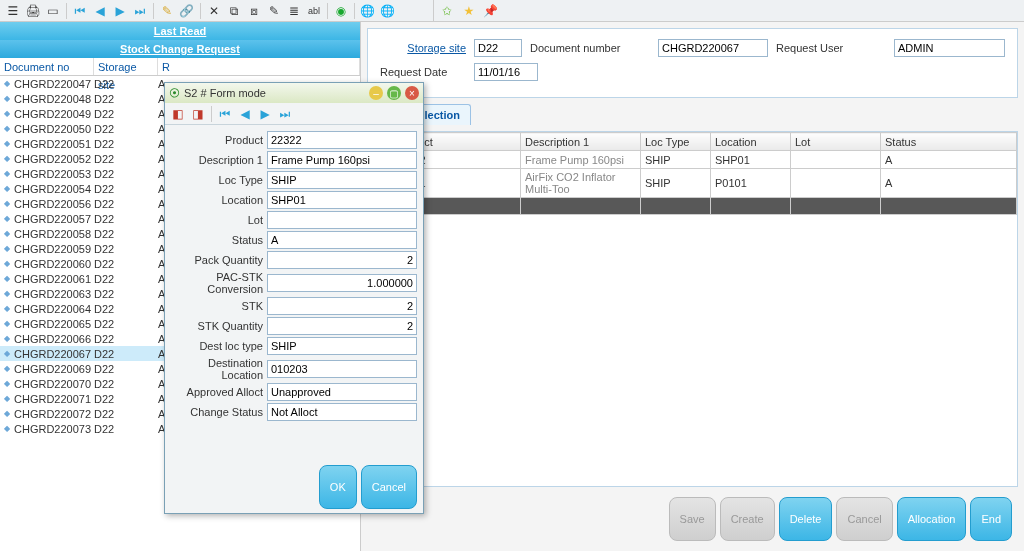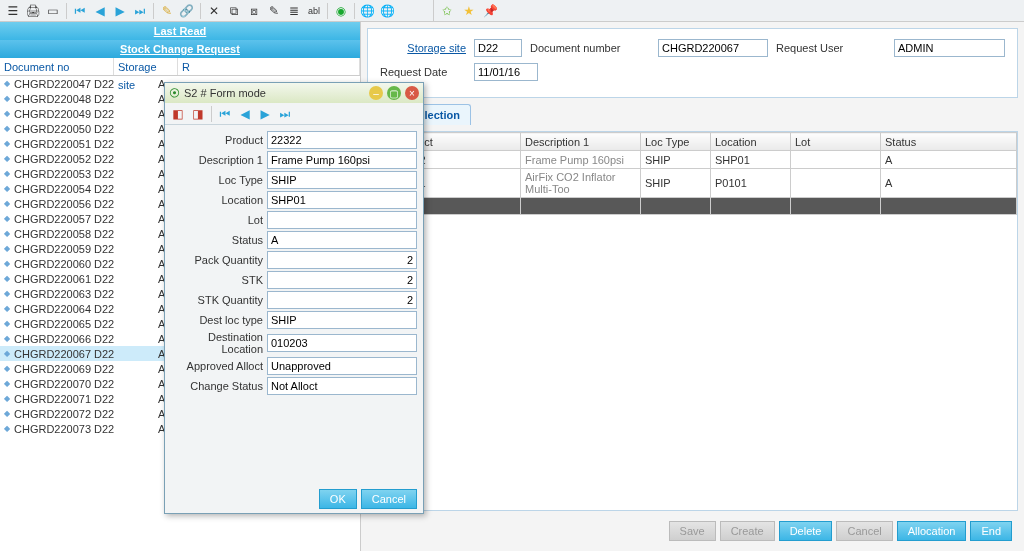--- a/index.html
+++ b/index.html
@@ -12,21 +12,21 @@
   .sep { width:1px; height:16px; background:#ccc; margin:0 2px;}
   .breadcrumb { color:#0a58a5;}
   .breadcrumb a { color:#0a58a5; text-decoration:underline; cursor:pointer;}
   .breadcrumb .sepText{ color:#666; margin:0 4px;}
   .content { flex:1; display:flex; overflow:hidden;}
   .left-pane { width:434px; display:flex; flex-direction:column; border-right:1px solid #ccc; background:#fff; position:relative;}
   .band { background:linear-gradient(#6fcdee,#3cb6e6); color:#fff; text-align:center; height:18px; line-height:18px; font-weight:bold;text-decoration:underline;}
   .band.sub { background:linear-gradient(#5cc2ec,#2ca9dd);}
   .grid-head { display:flex; background:#fff; border-bottom:1px solid #ccc; height:18px; align-items:center;}
   .grid-head div { padding:0 4px; color:#0a58a5; border-right:1px solid #ddd; height:100%; line-height:18px; cursor:pointer;}
-  .col-doc{width:114px;} .col-site{width:64px;} .col-rest{flex:1;}
+  .col-doc{width:94px;} .col-site{width:64px;} .col-rest{flex:1;}
   .grid-body { flex:1; overflow:auto;}
   .grow { display:flex; height:15px; align-items:center;}
   .grow.selected { background:#cdebfa;}
   .grow .bullet { width:14px; text-align:center; color:#6da8d8; font-size:8px;}
   .grow .c1 { width:80px; padding-left:0;}
   .grow .c2 { width:64px;}
   .grow .c3 { flex:1;}
   
   .right-pane { flex:1; display:flex; flex-direction:column; padding:6px; gap:6px; background:#f4f4f4;}
   .header-box { border:1px solid #bcd5e8; background:#fff; padding:10px 12px;}
@@ -36,21 +36,21 @@
   input.txt { border:1px solid #9bb7ce; height:18px; padding:0 3px; background:#fff;}
   .tabs { display:flex;}
   .tab { padding:4px 10px; border:1px solid #9cc2e5; border-bottom:none; background:#eaf5fc; color:#0a58a5; font-weight:bold; border-radius:3px 3px 0 0;}
   .table-box { flex:1; border:1px solid #bcd5e8; background:#fff; overflow:auto;}
   table.dg { border-collapse:collapse; width:100%;}
   table.dg th, table.dg td { border:1px solid #ccc; padding:2px 4px; text-align:left; height:18px;}
   table.dg th { background:linear-gradient(#fdfdfd,#e9e9e9); font-weight:normal; color:#333;}
   table.dg .rowhead { width:22px; background:linear-gradient(#fdfdfd,#e9e9e9); text-align:center; color:#666;}
   table.dg tr.empty td { background:#585858; height:16px;}
   .footer-btns { display:flex; justify-content:flex-end; gap:4px; padding:4px 6px;}
-  .btn { background:linear-gradient(#7fd3f0,#3cb6e6); color:#fff; border:1px solid #239dcf; padding:3px 10px; border-radius:0; cursor:pointer;}
+  .btn { background:linear-gradient(#7fd3f0,#3cb6e6); color:#fff; border:1px solid #239dcf; padding:15px 10px; border-radius:8px; cursor:pointer;}
   .btn.disabled { background:linear-gradient(#e4e4e4,#cfcfcf); color:#999; border-color:#bbb; cursor:default;}
   
   .modal { position:absolute; left:164px; top:60px; width:260px; height:432px; background:#f2f4f5; border:1px solid #7aa0b5; box-shadow:2px 2px 6px rgba(0,0,0,.3); display:flex; flex-direction:column;}
   .modal-title { height:20px; background:linear-gradient(#f3f7ed,#dbe8c4); display:flex; align-items:center; padding:0 4px; gap:4px;}
   .modal-title .ticon{ color:#2c8b2c;}
   .modal-title .t { flex:1; color:#333;}
   .win-btn { width:14px; height:14px; border-radius:7px; font-size:10px; display:inline-flex; align-items:center; justify-content:center; color:#fff; cursor:pointer;}
   .win-min{background:#e7c94a;} .win-max{background:#67b84a;} .win-close{background:#d85a45;}
   .modal-menu { height:18px; display:flex; gap:10px; padding:0 6px; align-items:center; background:#f7f8f4; border-bottom:1px solid #c9d6b2; position:relative;}
   .modal-menu span { cursor:pointer;}
@@ -299,20 +299,24 @@
             </div>
           <div class="frow">
               <label>Status</label>
               <input class="txt" style="flex: 0 0 48px;" value="A">
             </div>
           <div class="frow">
               <label>Pack Quantity</label>
               <input class="txt num ro" style="flex: 0 0 88px;" value="2">
             </div>
           <div class="frow">
+              <label>PAC-STK Conversion</label>
+              <input class="txt num ro" style="flex: 0 0 88px;" value="1.000000">
+            </div>
+          <div class="frow">
               <label>STK</label>
               <input class="txt num ro" style="flex: 0 0 88px;" value="2">
             </div>
           <div class="frow">
               <label>STK Quantity</label>
               <input class="txt num" style="flex: 0 0 88px;" value="2">
             </div>
           <div class="frow">
               <label>Dest loc type</label>
               <input class="txt" style="flex: 0 0 72px;" value="SHIP">

